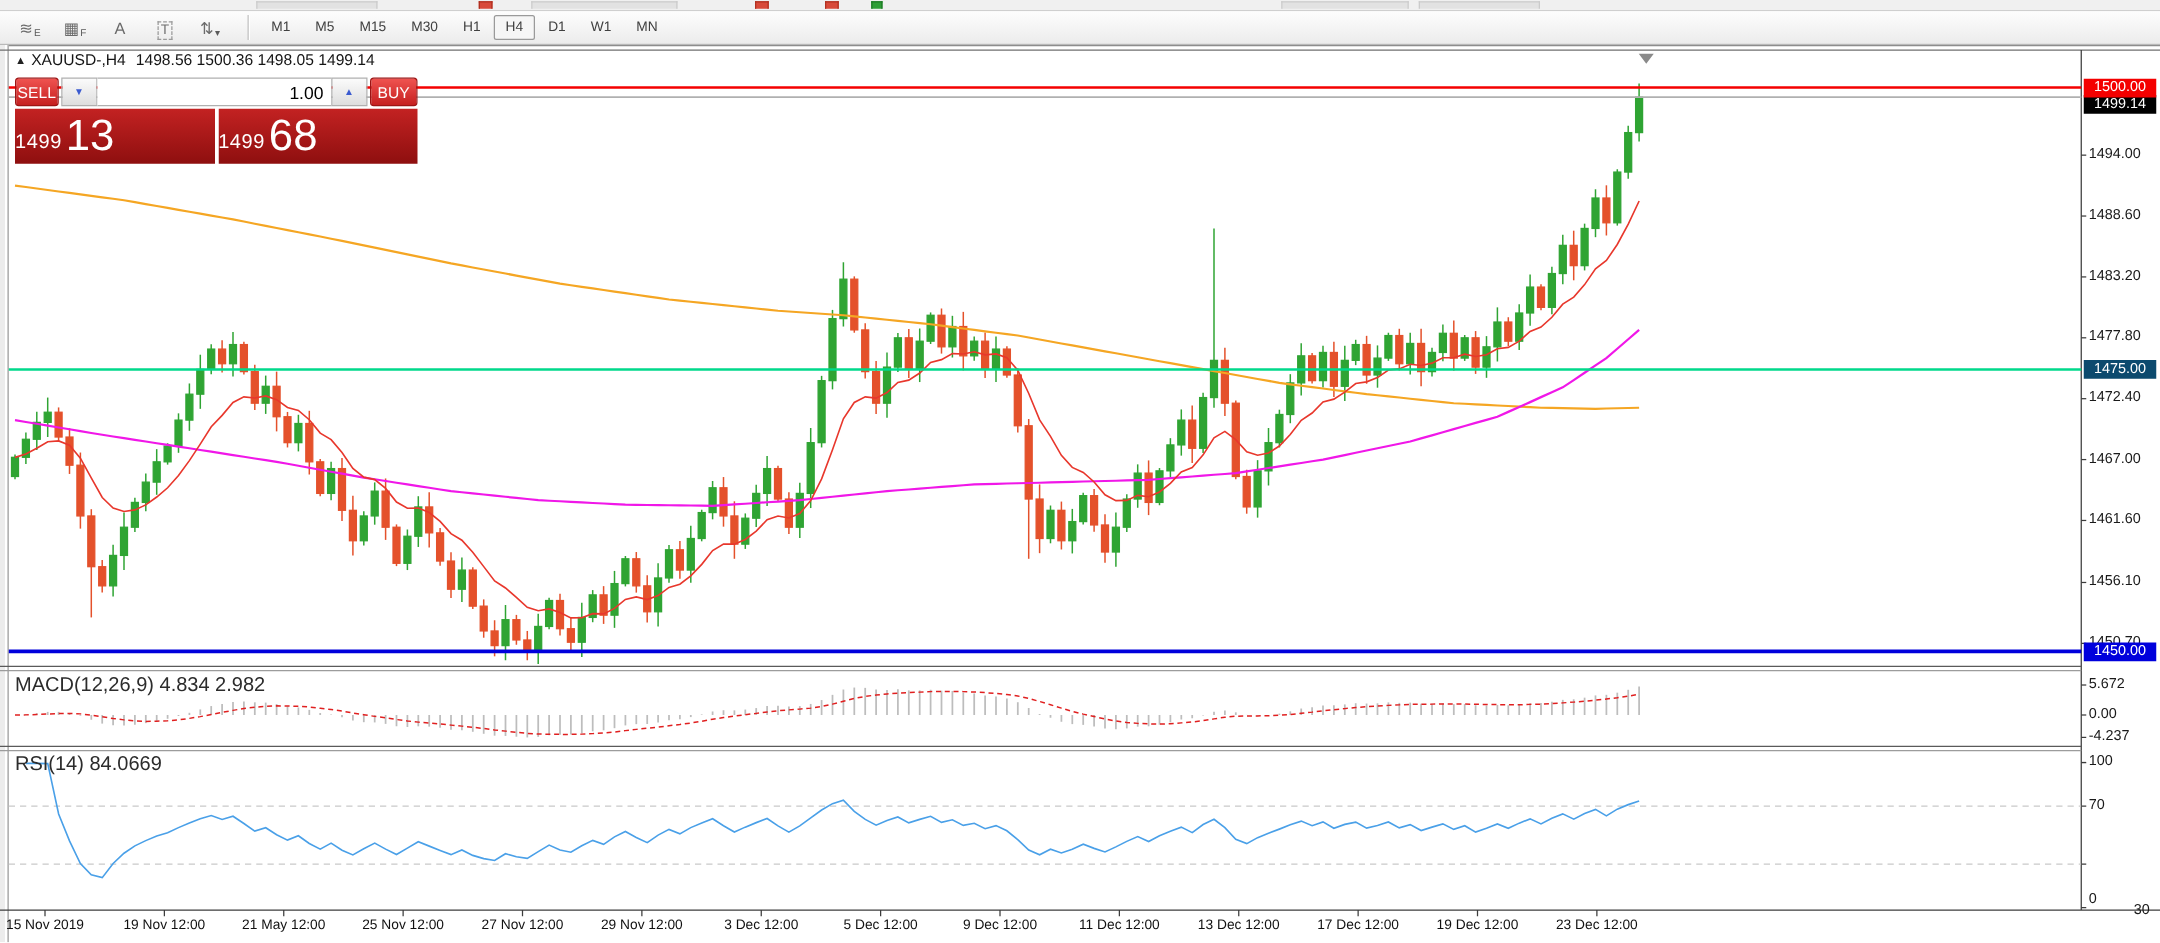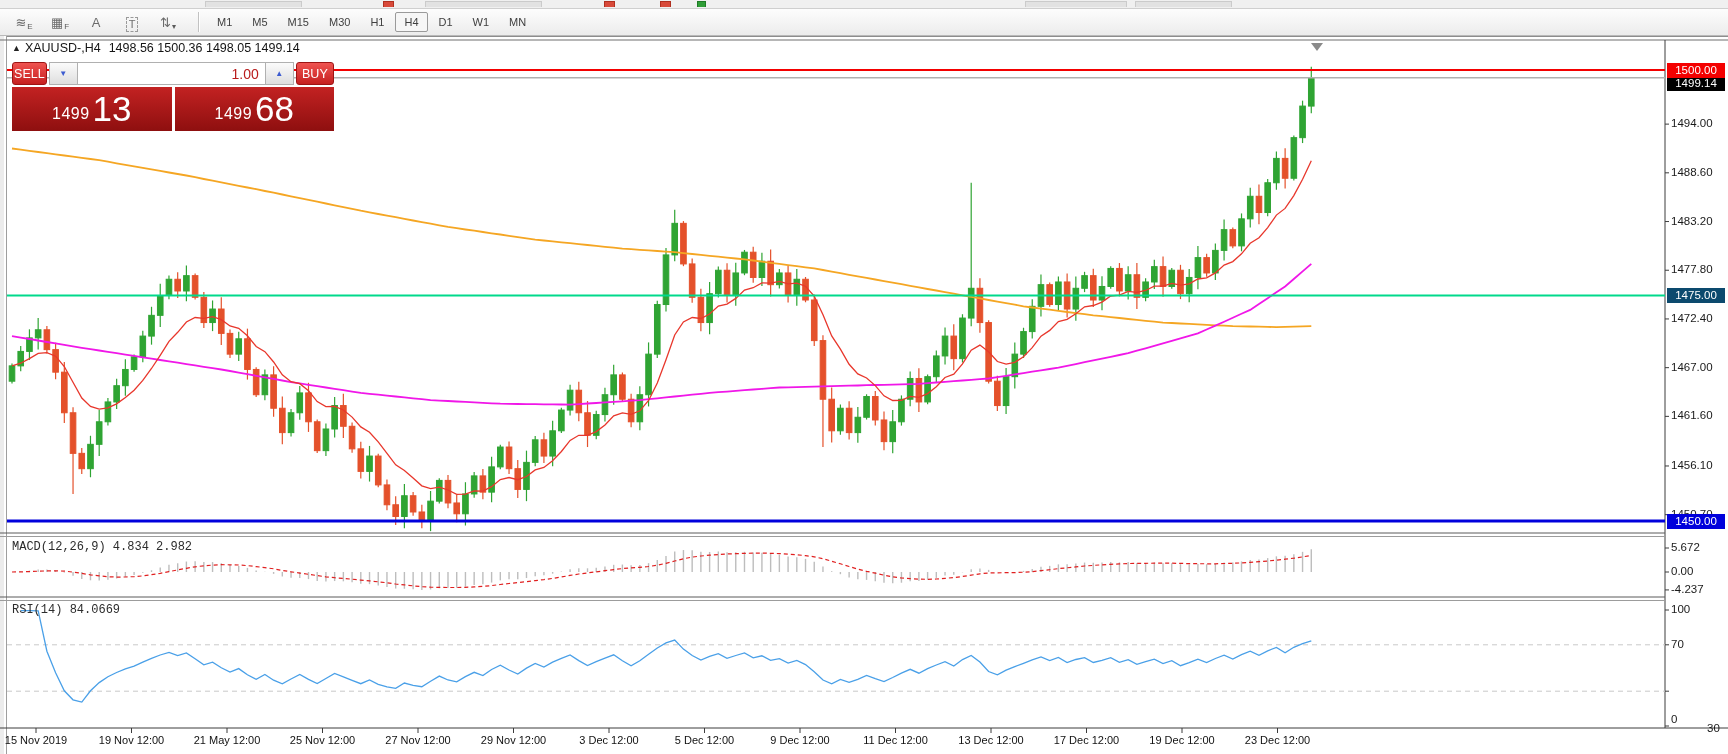--- a/index.html
+++ b/index.html
@@ -32,29 +32,29 @@
   
   .trade{position:absolute;left:12px;top:62px;z-index:4;width:322px;}
   .trade-row{display:flex;align-items:stretch;height:23px;}
   .btn-sell,.btn-buy{width:56px;color:#fff;font-size:12.5px;text-align:center;line-height:22px;
       background:linear-gradient(#ef5350,#c62020);border:1px solid #9d1414;border-radius:3px;}
   .btn-buy{width:62px;}
   .vol-group{display:flex;flex:1;margin:0 2px;}
   .spin{width:27px;background:linear-gradient(#fbfbfb,#dedede);border:1px solid #b0b0b0;color:#3b5bd0;font-size:8px;
         display:flex;align-items:center;justify-content:center;}
   .vol-input{flex:1;border:1px solid #b0b0b0;border-left:none;border-right:none;text-align:right;
-        font-size:14px;padding:0 6px 0 0;color:#b91c1c;font-family:inherit;outline:none;}
+        font-size:14px;padding:0 6px 0 0;color:#000000;font-family:inherit;outline:none;}
   .big-panel{display:flex;margin-top:2px;height:44px;}
   .big-cell{flex:1;background:linear-gradient(#c32222,#8e0f0f);color:#fff;display:flex;align-items:baseline;
-        justify-content:center;padding-top:2px;}
+        justify-content:flex-start;padding-top:2px;}
   .big-cell:first-child{margin-right:3px;}
   .big-cell .maj{font-size:16px;letter-spacing:.5px;margin-right:3px;position:relative;top:-2px;}
   .big-cell .pip{font-size:35px;line-height:40px;}
   
-  .pane-label{position:absolute;z-index:3;font-size:12px;color:#2c2c2c;font-family:Liberation Mono, monospace;}
+  .pane-label{position:absolute;z-index:3;font-size:16px;color:#2c2c2c;}
   
   .annotation{position:absolute;left:1172px;top:403px;z-index:3;font-size:46px;color:#fe1d10;white-space:nowrap;
       font-family:"Liberation Sans","DejaVu Sans",sans-serif;}
   
   .price-tick{position:absolute;left:1671px;z-index:3;font-size:11.5px;color:#1a1a1a;}
   .price-tag{position:absolute;left:1667px;z-index:4;width:58px;height:15px;font-size:11.5px;color:#fff;
       text-align:center;line-height:15px;}
   .sub-tick{position:absolute;left:1671px;z-index:3;font-size:11.5px;color:#1a1a1a;}
   .time-label{position:absolute;z-index:3;font-size:11px;color:#111;width:96px;text-align:center;top:734px;}
 </style>

